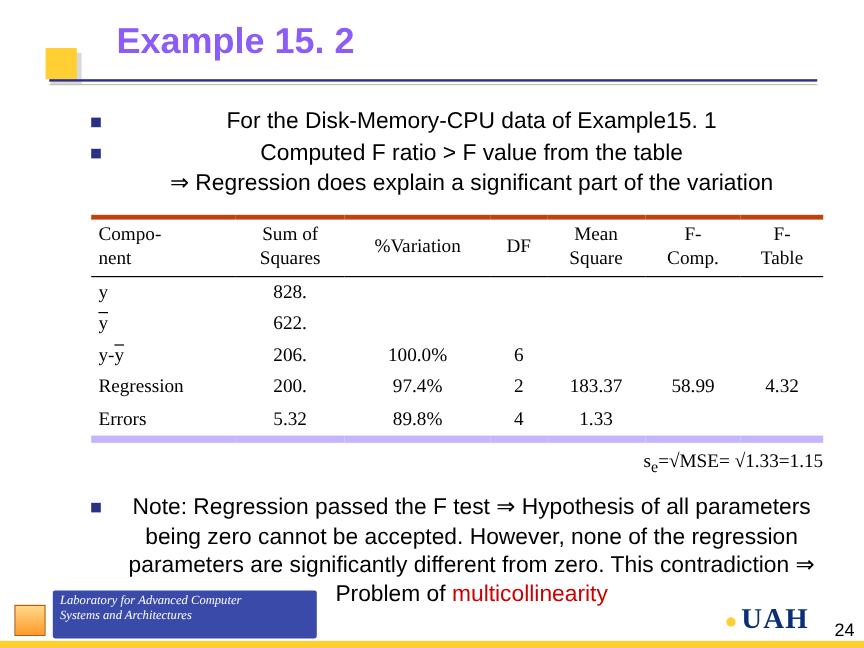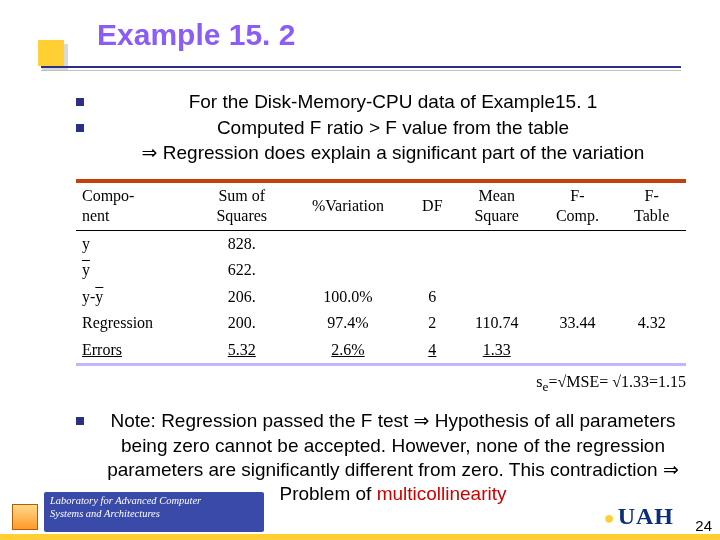--- a/index.html
+++ b/index.html
@@ -61,21 +61,21 @@
     width: 100%;
   }
   table.anova th, table.anova td {
     padding: 3px 6px;
     text-align: center;
     font-weight: normal;
     white-space: nowrap;
   }
   table.anova th:first-child, table.anova td:first-child { text-align: left; }
   table.anova thead tr { border-top: 4px solid #c2410c; border-bottom: 1px solid #000; }
-  table.anova tbody tr.last { border-bottom: 3px solid #c4b5fd; text-decoration: underline; }
+  table.anova tbody tr.last { border-bottom: 6px solid #c4b5fd; }
   .se-line {
     font-family: 'Times New Roman', Times, serif;
     font-size: 16px;
     text-align: right;
     margin: 6px 0 14px 0;
   }
   .sqrt { font-family: 'Times New Roman', serif; }
   .footer {
     position: absolute;
     left: 0; bottom: 0; width: 720px; height: 48px;
@@ -181,28 +181,28 @@
             <td>6</td>
             <td></td>
             <td></td>
             <td></td>
           </tr>
           <tr>
             <td>Regression</td>
             <td>200.</td>
             <td>97.4%</td>
             <td>2</td>
-            <td>110.74</td>
-            <td>33.44</td>
+            <td>183.37</td>
+            <td>58.99</td>
             <td>4.32</td>
           </tr>
           <tr class="last">
             <td>Errors</td>
             <td>5.32</td>
-            <td>2.6%</td>
+            <td>89.8%</td>
             <td>4</td>
             <td>1.33</td>
             <td></td>
             <td></td>
           </tr>
         </tbody>
     </table>
     <div class="se-line">
       <span>s<sub>e</sub>=</span><span class="sqrt">√MSE</span><span>= </span><span class="sqrt">√1.33</span><span>=1.15</span>
     </div>

